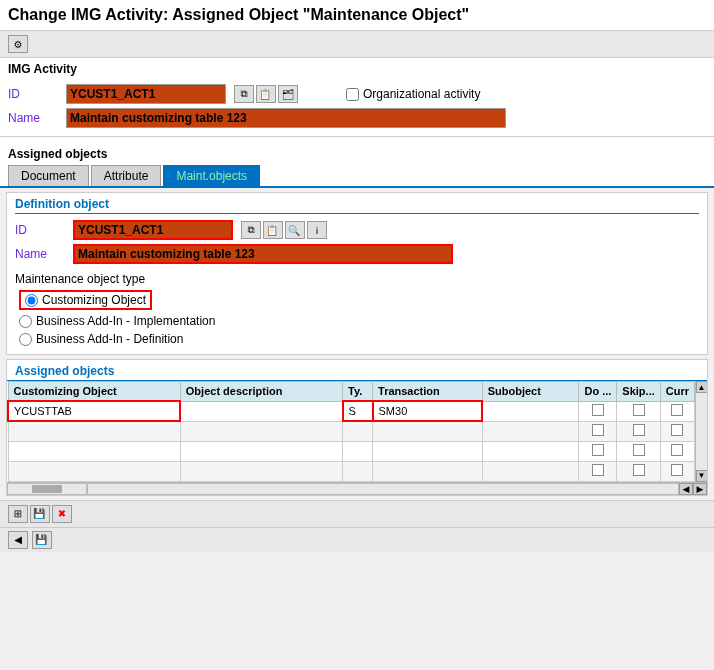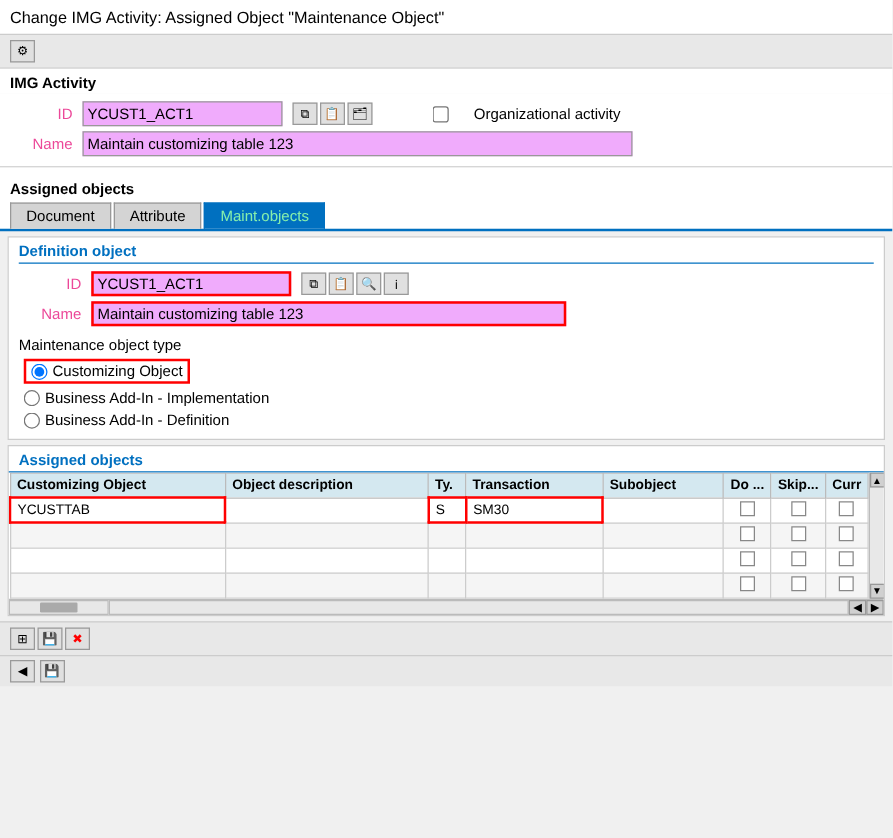--- a/index.html
+++ b/index.html
@@ -8,22 +8,22 @@
       font-size: 12px;
       background: #f0f0f0;
       color: #000;
       width: 714px;
       min-height: 670px;
     }
 
     .title-bar {
       background: #fff;
       padding: 6px 8px;
-      font-size: 13px;
-      font-weight: normal;
+      font-size: 16px;
+      font-weight: bold;
       border-bottom: 1px solid #ccc;
     }
 
     .toolbar-row {
       background: #e8e8e8;
       padding: 4px 8px;
       border-bottom: 1px solid #ccc;
       display: flex;
       align-items: center;
       gap: 4px;
@@ -44,31 +44,31 @@
     .form-row {
       display: flex;
       align-items: center;
       padding: 2px 0;
       gap: 8px;
     }
 
     .form-label {
       width: 50px;
       font-size: 12px;
-      color: #ec4899;
+      color: #6d28d9;
       flex-shrink: 0;
-      text-align: right;
     }
 
     .form-input {
       border: 1px solid #999;
       padding: 1px 3px;
       font-size: 12px;
       height: 20px;
-      background: #f0abfc;
+      background: #c2410c;
+      font-weight: bold;
     }
 
     .form-input-id {
       width: 160px;
     }
 
     .separator {
       height: 1px;
       background: #ccc;
       margin: 0;
@@ -302,21 +302,21 @@
 
 <div class="form-section">
   <div class="form-row">
     <span class="form-label">ID</span>
     <input class="form-input form-input-id" type="text" value="YCUST1_ACT1" readonly="" style="">
     <div class="icon-group">
       <div class="icon-btn" title="Copy">⧉</div>
       <div class="icon-btn" title="Paste">📋</div>
       <div class="icon-btn" title="Browse">🗂</div>
     </div>
-    <div style="margin-left: 40px; display: flex; align-items: center; gap: 20px;">
+    <div style="margin-left: 40px; display: flex; align-items: center; gap: 4px;">
       <input type="checkbox" style="">
       <span>Organizational activity</span>
     </div>
   </div>
   <div class="form-row">
     <span class="form-label">Name</span>
     <input class="form-input" style="width: 440px;" type="text" value="Maintain customizing table 123" readonly="">
   </div>
 </div>
 

